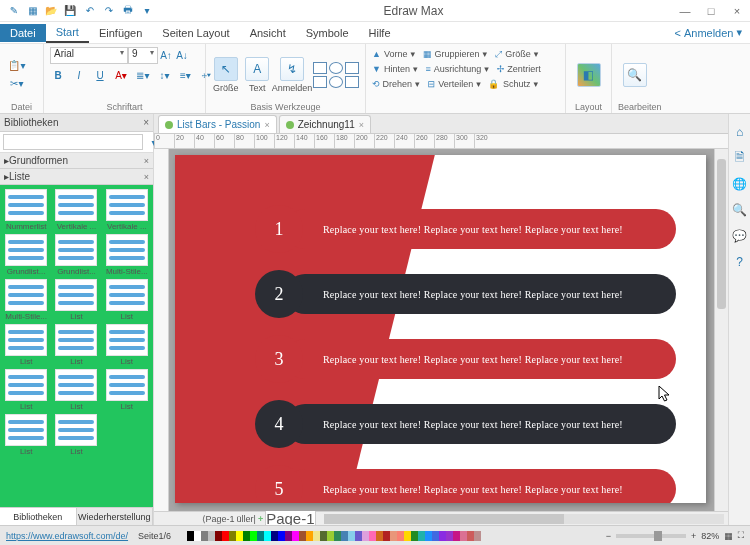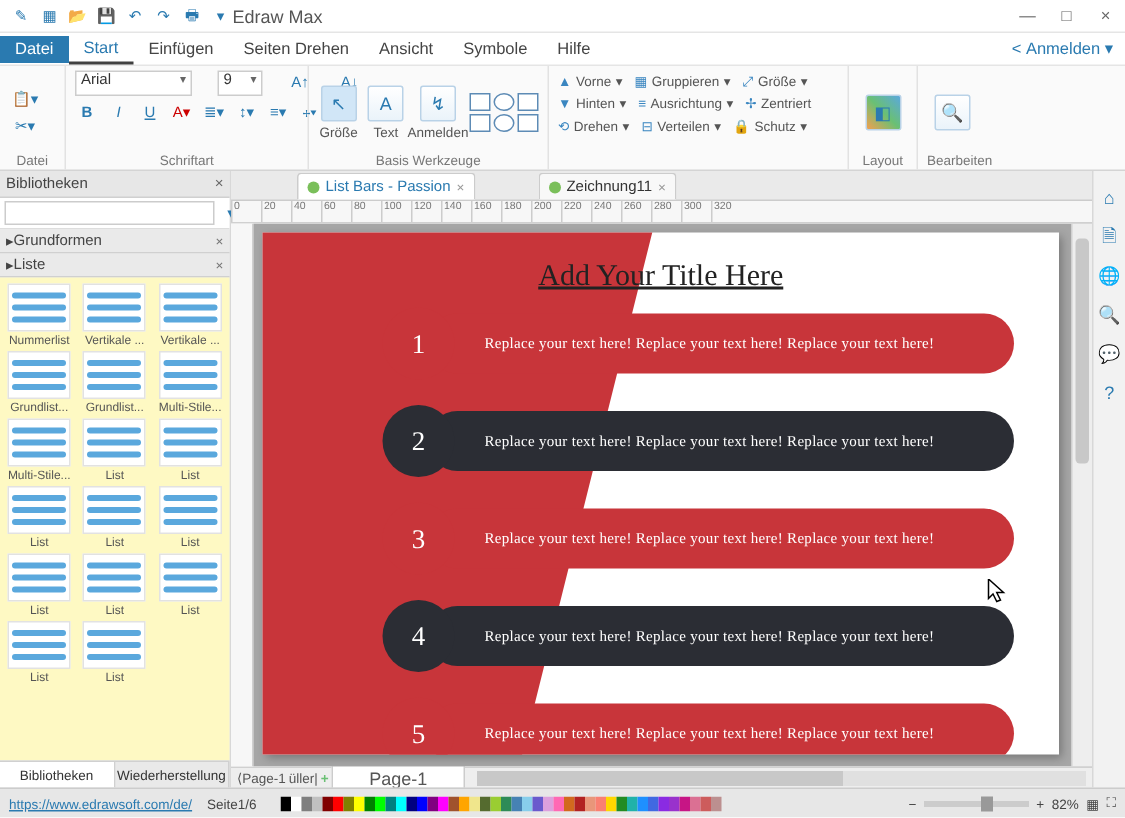--- a/index.html
+++ b/index.html
@@ -1,21 +1,21 @@
 <!DOCTYPE html>
 <html><head>
 <meta charset="utf-8">
 <style>
   * { margin: 0; padding: 0; box-sizing: border-box; font-family: "Segoe UI", Arial, sans-serif; }
   body { width: 750px; height: 545px; overflow: hidden; background: #fff; position: relative; font-size: 11px; color: #333; }
 
   .titlebar { height: 22px; background: #fff; display: flex; align-items: center; border-bottom: 1px solid #e5e5e5; }
   .titlebar .qat { display: flex; gap: 3px; padding-left: 6px; }
   .titlebar .qat .qb { width: 16px; height: 16px; display: flex; align-items: center; justify-content: center; color: #2a7ab0; font-size: 10px; cursor: default; }
-  .titlebar .title { flex: 1; color: #555; font-size: 12px; }
+  .titlebar .title { flex: 1; text-align: center; color: #555; font-size: 12px; }
   .titlebar .wbtns { display: flex; }
   .titlebar .wbtn { width: 26px; height: 22px; display: flex; align-items: center; justify-content: center; color: #666; font-size: 11px; }
 
   .menubar { height: 22px; background: #fff; display: flex; align-items: center; border-bottom: 1px solid #e5e5e5; }
   .menubar .tab { padding: 3px 10px; font-size: 11px; color: #444; }
   .menubar .tab.file { background: #2a7ab0; color: #fff; }
   .menubar .tab.active { color: #2a7ab0; border-bottom: 2px solid #404040; }
   .menubar .login { margin-left: auto; margin-right: 8px; color: #2a7ab0; font-size: 11px; display: flex; align-items: center; gap: 3px; }
 
   .ribbon { height: 70px; background: #fafafa; border-bottom: 1px solid #d4d4d4; display: flex; }
@@ -37,33 +37,33 @@
   .workarea { position: absolute; top: 114px; left: 0; right: 0; bottom: 20px; display: flex; }
 
   .sidebar { width: 154px; background: #f2f2f2; border-right: 1px solid #d8d8d8; display: flex; flex-direction: column; }
   .panel-head { height: 18px; background: #e7e7e7; border-bottom: 1px solid #d0d0d0; display: flex; align-items: center; padding: 0 4px; font-size: 10px; color: #444; }
   .panel-head .x { margin-left: auto; color: #666; font-size: 10px; }
   .search-row { display: flex; align-items: center; padding: 2px 3px; gap: 3px; background: #fff; border-bottom: 1px solid #ddd; }
   .search-row input { flex: 1; border: 1px solid #ccc; height: 16px; font-size: 10px; padding: 0 3px; }
   .search-row .sicon { color: #2a7ab0; width: 16px; text-align: center; }
   .acc { height: 16px; background: #eaeaea; border-bottom: 1px solid #d0d0d0; display: flex; align-items: center; padding: 0 4px; font-size: 10px; color: #444; }
   .acc .ax { margin-left: auto; color: #777; font-size: 9px; }
-  .lib-scroll { flex: 1; overflow: hidden; background: #fef9c3; padding: 4px 2px; }
+  .lib-scroll { flex: 1; overflow: hidden; background: #22c55e; padding: 4px 2px; }
   .lib-grid { display: grid; grid-template-columns: repeat(3,1fr); gap: 3px 2px; }
   .lib-item { display: flex; flex-direction: column; align-items: center; gap: 1px; }
   .lib-item .thumb { width: 42px; height: 32px; border: 1px solid #e2e2e2; background: #fff; display: flex; flex-direction: column; justify-content: space-evenly; padding: 2px; gap: 1px; }
   .lib-item .thumb .bar { height: 4px; border-radius: 2px; background: #5aa8dd; }
   .lib-item .lbl { font-size: 8px; color: #555; text-align: center; white-space: nowrap; overflow: hidden; width: 46px; text-overflow: ellipsis; }
   .lib-tabs { display: flex; height: 18px; border-top: 1px solid #d0d0d0; background: #e9e9e9; }
   .lib-tabs .lt { flex: 1; font-size: 9px; display: flex; align-items: center; justify-content: center; border-right: 1px solid #d0d0d0; }
   .lib-tabs .lt.active { background: #fff; }
 
   .canvas-col { flex: 1; display: flex; flex-direction: column; position: relative; }
   .doc-tabs { height: 20px; background: #eaeaea; border-bottom: 1px solid #ccc; display: flex; align-items: flex-end; padding-left: 4px; gap: 2px; }
-  .doc-tab { height: 18px; background: #f8f8f8; border: 1px solid #ccc; border-bottom: none; border-radius: 3px 3px 0 0; padding: 0 6px; display: flex; align-items: center; gap: 4px; font-size: 10px; margin-left: 40px; }
+  .doc-tab { height: 18px; background: #f8f8f8; border: 1px solid #ccc; border-bottom: none; border-radius: 3px 3px 0 0; padding: 0 6px; display: flex; align-items: center; gap: 4px; font-size: 10px; }
   .doc-tab.active { background: #fff; color: #2a7ab0; }
   .doc-tab .dx { font-size: 9px; color: #999; }
   .ruler-h { height: 15px; background: #f7f7f7; border-bottom: 1px solid #d0d0d0; font-size: 7px; color: #777; display: flex; overflow: hidden; }
   .ruler-h .tick { width: 20px; border-left: 1px solid #ccc; padding-left: 1px; }
   .canvas-wrap { flex: 1; display: flex; position: relative; overflow: hidden; }
   .ruler-v { width: 15px; background: #f7f7f7; border-right: 1px solid #d0d0d0; }
   .canvas { flex: 1; background: #a6a6a6; position: relative; overflow: hidden; }
   .page { position: absolute; left: 6px; top: 6px; right: 22px; bottom: 8px; background: #fff; box-shadow: 2px 2px 6px rgba(0,0,0,.3); overflow: hidden; }
   .diag { position: absolute; left: -120px; top: -40px; width: 320px; height: 560px; background: #c8353a; transform: skewX(-14deg); }
   .pg-title { position: absolute; top: 18px; left: 50%; transform: translateX(-50%); font-family: "Times New Roman", serif; font-size: 20px; text-decoration: underline; color: #222; }
@@ -71,22 +71,22 @@
   .list-row { position: relative; height: 48px; }
   .pill { position: absolute; left: 30px; right: 0; top: 4px; height: 40px; border-radius: 22px; color: #fff; display: flex; align-items: center; padding-left: 38px; font-size: 10px; font-family: "Comic Sans MS", cursive; letter-spacing: .2px; }
   .pill.red { background: #c8353a; }
   .pill.dark { background: #2b2d34; }
   .num { position: absolute; left: 0; top: 0; width: 48px; height: 48px; border-radius: 50%; color: #fff; display: flex; align-items: center; justify-content: center; font-size: 18px; z-index: 2; font-family: "Times New Roman", serif;}
   .num.red { background: #c8353a; }
   .num.dark { background: #2b2d34; }
   .vscroll { position: absolute; right: 0; top: 0; bottom: 0; width: 14px; background: #eee; border-left: 1px solid #d0d0d0; }
   .vscroll .thumbv { position: absolute; left: 2px; right: 2px; top: 10px; height: 150px; background: #c8c8c8; border-radius: 3px; }
   .hscroll { height: 14px; background: #eee; border-top: 1px solid #d0d0d0; display: flex; align-items: center; }
-  .hscroll .pg-ctl { display: flex; align-items: center; gap: 2px; padding: 0 4px; font-size: 9px; color: #555; }
-  .hscroll .pg-tab { padding: 1px 24px; background: #fff; border: 1px solid #ccc; font-size: 12px; text-align: center; }
+  .hscroll .pg-ctl { display: flex; align-items: center; gap: 2px; padding: 0 4px; font-size: 9px; color: #555; margin-left: 44px; }
+  .hscroll .pg-tab { padding: 1px 0; background: #fff; border: 1px solid #ccc; font-size: 15px; text-align: center; }
   .hscroll .track { flex: 1; height: 10px; margin: 0 4px; background: #e0e0e0; position: relative; }
   .hscroll .track .thumbh { position: absolute; left: 0; width: 60%; top: 0; bottom: 0; background: #c8c8c8; }
 
   .rside { width: 22px; background: #f2f2f2; border-left: 1px solid #d8d8d8; display: flex; flex-direction: column; align-items: center; gap: 10px; padding-top: 10px; }
   .rside .ricon { width: 16px; height: 16px; color: #2a7ab0; display: flex; align-items: center; justify-content: center; font-size: 12px; }
 
   .statusbar { position: absolute; left: 0; right: 0; bottom: 0; height: 20px; background: #e7e7e7; border-top: 1px solid #ccc; display: flex; align-items: center; font-size: 9px; color: #444; padding: 0 6px; gap: 10px; }
   .statusbar .link { color: #2a7ab0; text-decoration: underline; }
   .statusbar .swatches { display: flex; gap: 0; margin-left: 6px; flex: 1; overflow: hidden; }
   .statusbar .sw { width: 7px; height: 10px; }
@@ -121,21 +121,21 @@
     <div class="wbtn">—</div>
     <div class="wbtn">□</div>
     <div class="wbtn">×</div>
   </div>
 </div>
 
 <div class="menubar">
     <div class="tab file">Datei</div>
     <div class="tab active">Start</div>
     <div class="tab">Einfügen</div>
-    <div class="tab">Seiten Drehen</div>
+    <div class="tab">Seiten Layout</div>
     <div class="tab">Ansicht</div>
     <div class="tab">Symbole</div>
     <div class="tab">Hilfe</div>
     <div class="login">
     <span>&lt;</span>
     <span>Anmelden</span>
     <span>▾</span>
   </div>
   </div>
 
@@ -144,21 +144,21 @@
     <div class="gcontent">
         <div class="rstack">
       <span class="rbtn">📋▾</span>
       <span class="rbtn">✂▾</span>
     </div>
       </div>
     <div class="glabel">Datei</div>
   </div>
   <div class="rgroup" style="width:162px">
     <div class="gcontent" style="flex-direction:column;align-items:flex-start;gap:3px">
-      <div style="display:flex;gap:17px">
+      <div style="display:flex;gap:0">
         <div class="fontsel" style="width:78px">Arial</div>
         <div class="fontsel" style="width:30px">9</div>
         <span class="rbtn">A↑</span>
         <span class="rbtn">A↓</span>
       </div>
       <div style="display:flex;gap:5px">
         <span class="rbtn">
             <b>B</b>
           </span>
         <span class="rbtn">
@@ -439,21 +439,20 @@
         <div class="tick">260</div>
         <div class="tick">280</div>
         <div class="tick">300</div>
         <div class="tick">320</div>
       </div>
     <div class="canvas-wrap">
       <div class="ruler-v"></div>
       <div class="canvas">
         <div class="page">
           <div class="diag"></div>
-          <div class="pg-title">Add Your Title Here</div>
           <div class="list-rows" id="list-rows">
               <div class="list-row">
                 <div class="pill red">Replace your text here!   Replace your text here!   Replace your text here!</div>
                 <div class="num red">1</div>
               </div>
               <div class="list-row">
                 <div class="pill dark">Replace your text here!   Replace your text here!   Replace your text here!</div>
                 <div class="num dark">2</div>
               </div>
               <div class="list-row">

